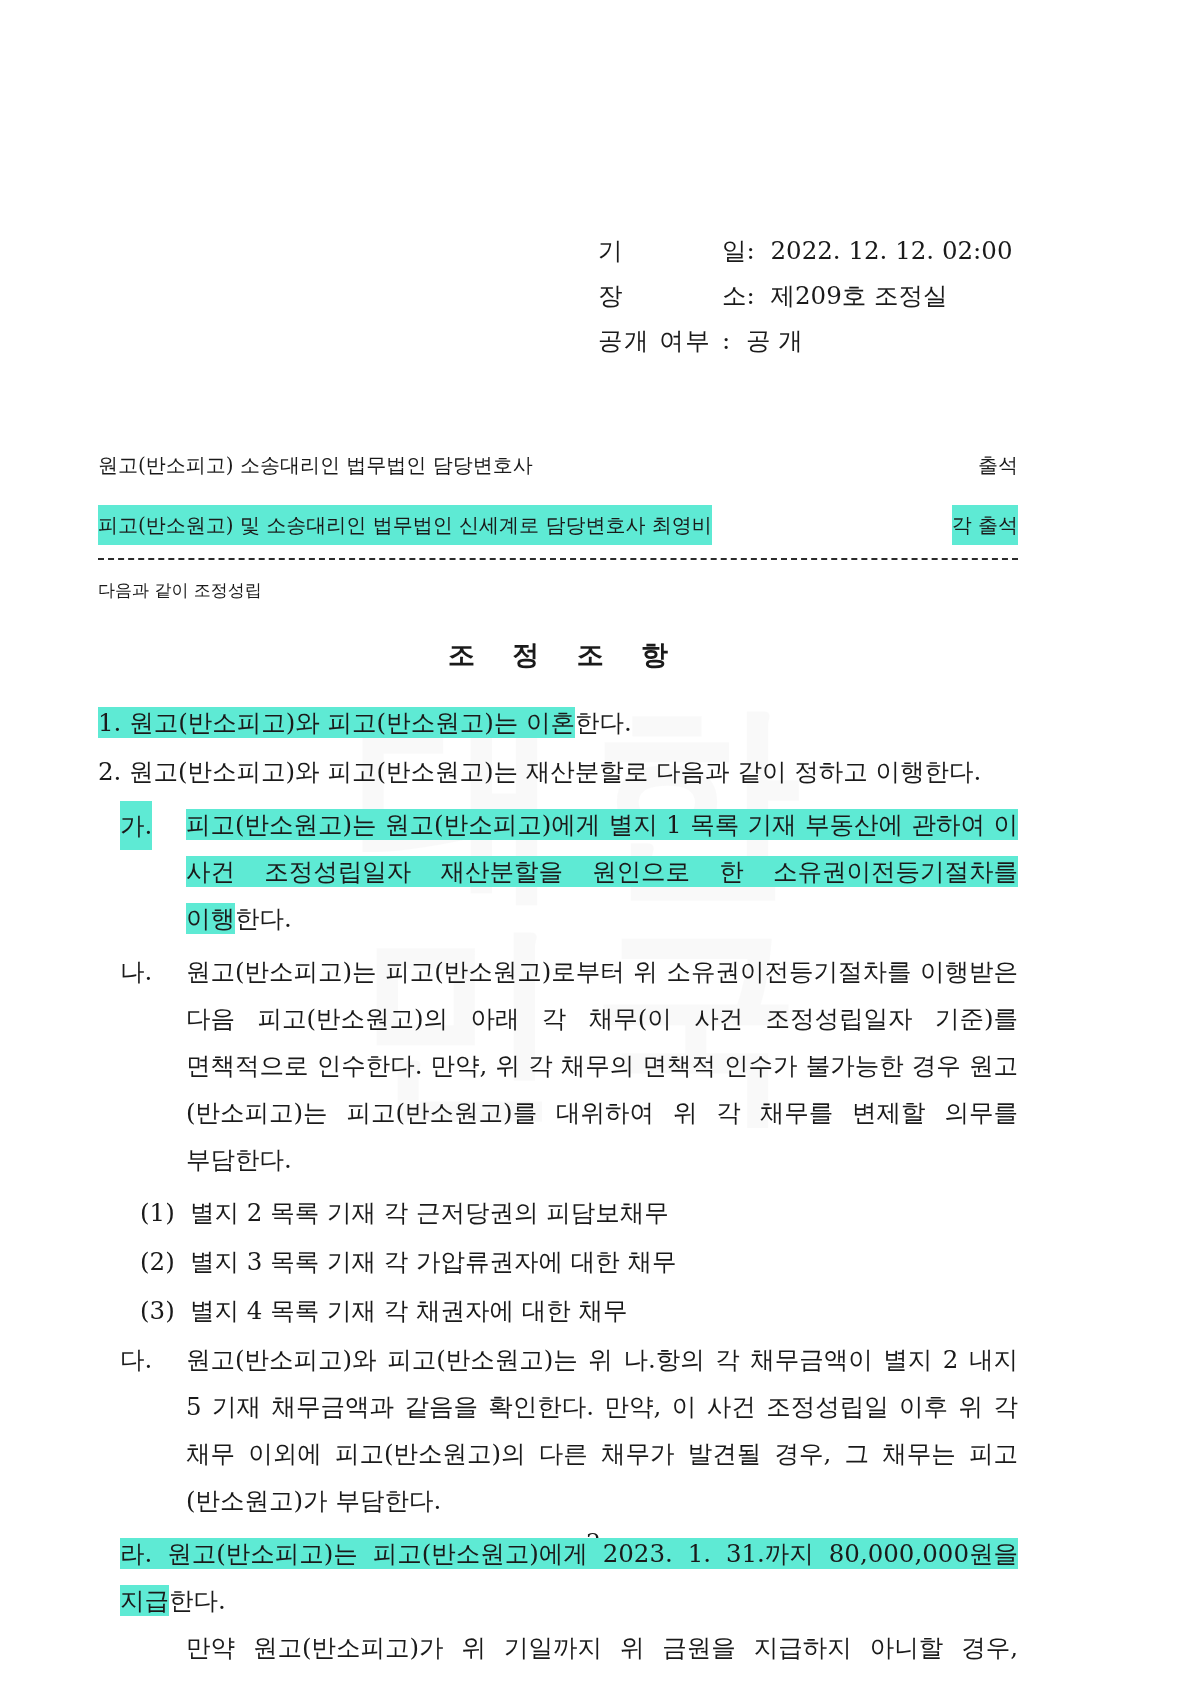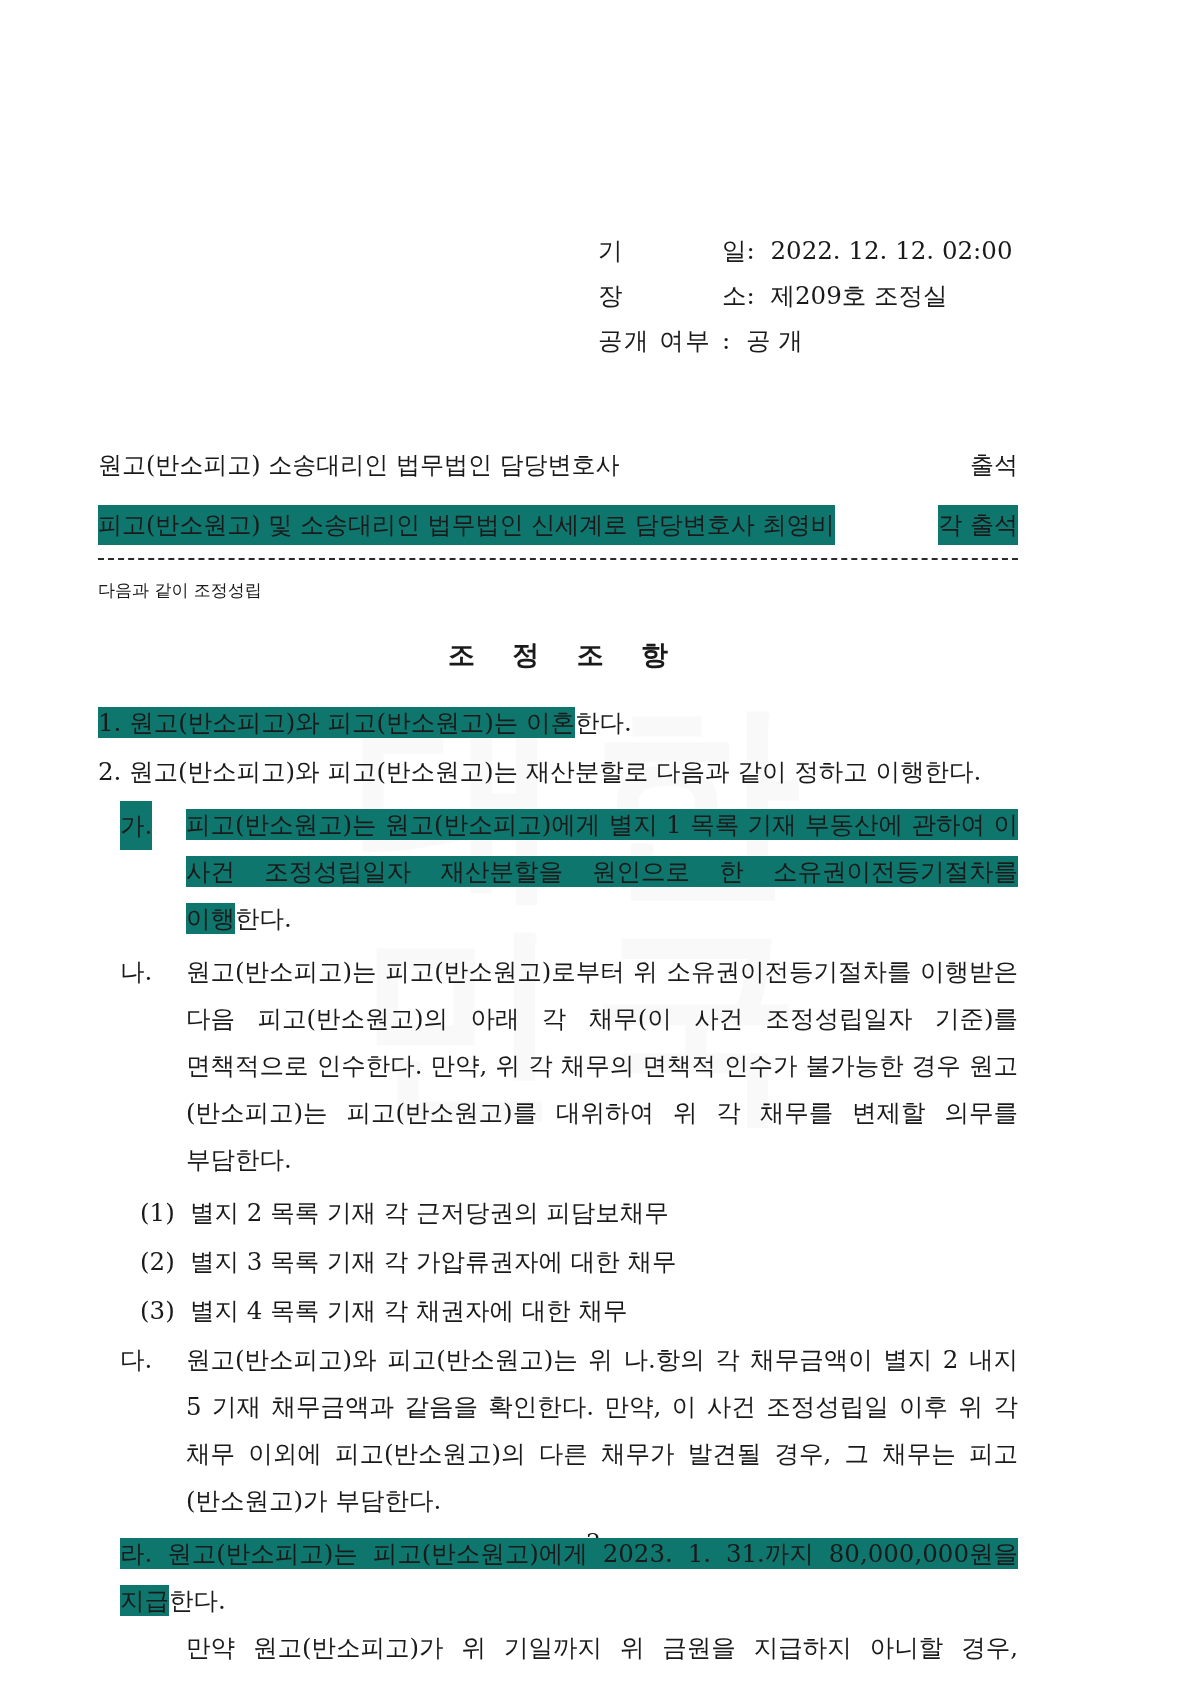--- a/index.html
+++ b/index.html
@@ -93,35 +93,35 @@
     width: 124px;
     letter-spacing: 22px;
   }
   .rlabel.nowide { letter-spacing: 1.5px; width: 124px; }
   .colon { display: inline-block; width: 24px; }
   .rval { display: inline-block; }
 
   
   .att {
     position: relative;
-    font-size: 24px;
+    font-size: 20px;
     line-height: 38px;
     white-space: nowrap;
   }
   .att.first { margin-top: 38px; }
   .att.second { margin-top: 21px; }
   .att .att-name { display: inline-block; }
   .att .att-mark {
     position: absolute;
     right: 0;
     top: 0;
     text-align: center;
   }
   .hl {
-    background: #0f766e;
+    background: #5eead4;
     padding: 1px 0;
     box-decoration-break: clone;
     -webkit-box-decoration-break: clone;
   }
 
   .dashrule {
     margin-top: 13px;
     border-top: 2px dashed #2b2b2b;
     height: 0;
     width: 920px;

